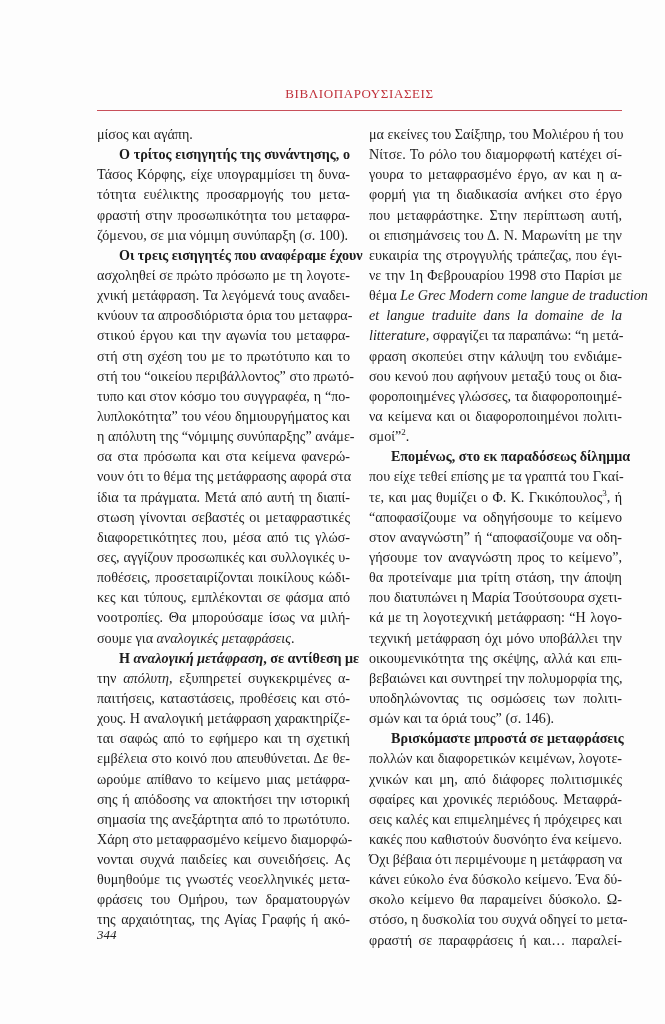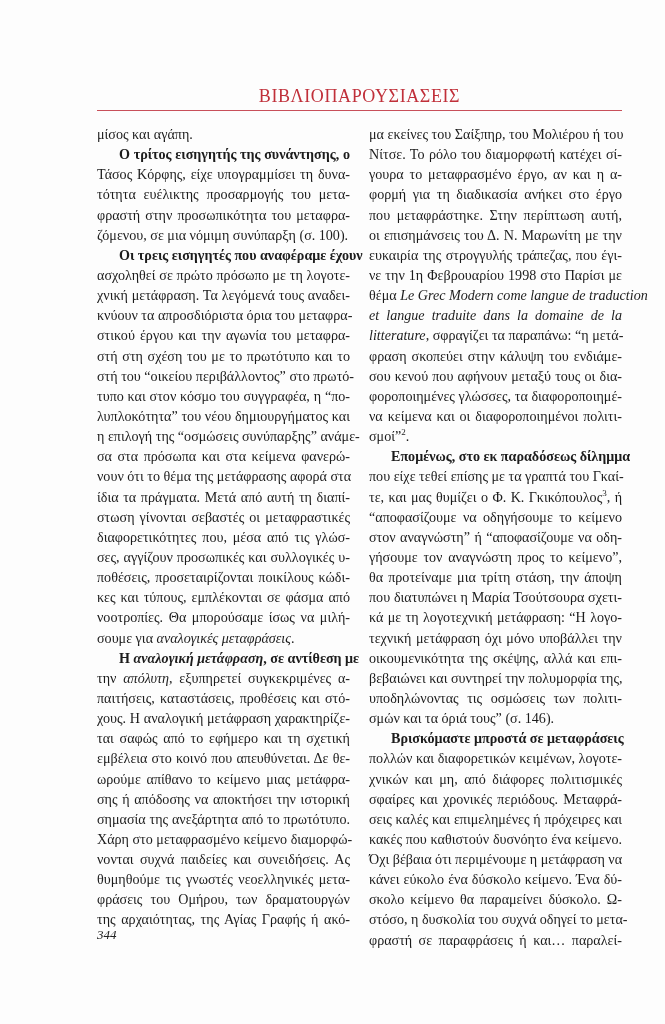--- a/index.html
+++ b/index.html
@@ -1,20 +1,20 @@
 <!DOCTYPE html>
 <html><head>
   <meta charset="utf-8">
   <style>
     html, body { margin: 0; padding: 0; background: #ffffff; }
     body { width: 665px; height: 1024px; position: relative; overflow: hidden;
            font-family: "Liberation Serif", "DejaVu Serif", serif; color: #1c1c1c; }
     .page { position: absolute; left: 0; top: 0; width: 665px; height: 1024px; background: #fdfdfd; }
     .running-head { position: absolute; left: 97px; top: 86px; width: 525px; text-align: center;
-                    color: #c0303a; font-size: 18px; letter-spacing: 0.6px; }
+                    color: #c0303a; font-size: 13px; letter-spacing: 0.6px; }
     .head-rule { position: absolute; left: 97px; top: 110px; width: 525px; height: 0;
                  border-top: 1.5px solid #c8505a; }
     .col { position: absolute; top: 124px; width: 253px; font-size: 14.1px; line-height: 20.15px; }
     .col.left { left: 97px; }
     .col.right { left: 369px; }
     .line { display: block; white-space: nowrap; text-align: justify; text-align-last: justify; height: 20.15px; }
     .line.last { text-align-last: left; }
     .line.indent { padding-left: 22px; font-weight: bold; }
     .it { font-style: italic; }
     sup { font-size: 9px; vertical-align: 6px; line-height: 0; }
@@ -36,21 +36,21 @@
       <span class="line last"><span>ζόμενου, σε μια νόμιμη συνύπαρξη (σ. 100).</span></span>
       <span class="line indent"><span>Οι τρεις εισηγητές που αναφέραμε έχουν</span></span>
       <span class="line"><span>ασχοληθεί σε πρώτο πρόσωπο με τη λογοτε-</span></span>
       <span class="line"><span>χνική μετάφραση. Τα λεγόμενά τους αναδει-</span></span>
       <span class="line"><span>κνύουν τα απροσδιόριστα όρια του μεταφρα-</span></span>
       <span class="line"><span>στικού έργου και την αγωνία του μεταφρα-</span></span>
       <span class="line"><span>στή στη σχέση του με το πρωτότυπο και το</span></span>
       <span class="line"><span>στή του “οικείου περιβάλλοντος” στο πρωτό-</span></span>
       <span class="line"><span>τυπο και στον κόσμο του συγγραφέα, η “πο-</span></span>
       <span class="line"><span>λυπλοκότητα” του νέου δημιουργήματος και</span></span>
-      <span class="line"><span>η επιλογή της “οσμώσεις συνύπαρξης” ανάμε-</span></span>
+      <span class="line"><span>η απόλυτη της “νόμιμης συνύπαρξης” ανάμε-</span></span>
       <span class="line"><span>σα στα πρόσωπα και στα κείμενα φανερώ-</span></span>
       <span class="line"><span>νουν ότι το θέμα της μετάφρασης αφορά στα</span></span>
       <span class="line"><span>ίδια τα πράγματα. Μετά από αυτή τη διαπί-</span></span>
       <span class="line"><span>στωση γίνονται σεβαστές οι μεταφραστικές</span></span>
       <span class="line"><span>διαφορετικότητες που, μέσα από τις γλώσ-</span></span>
       <span class="line"><span>σες, αγγίζουν προσωπικές και συλλογικές υ-</span></span>
       <span class="line"><span>ποθέσεις, προσεταιρίζονται ποικίλους κώδι-</span></span>
       <span class="line"><span>κες και τύπους, εμπλέκονται σε φάσμα από</span></span>
       <span class="line"><span>νοοτροπίες. Θα μπορούσαμε ίσως να μιλή-</span></span>
       <span class="line last"><span>σουμε για </span><span class="it">αναλογικές μεταφράσεις</span><span>.</span></span>

